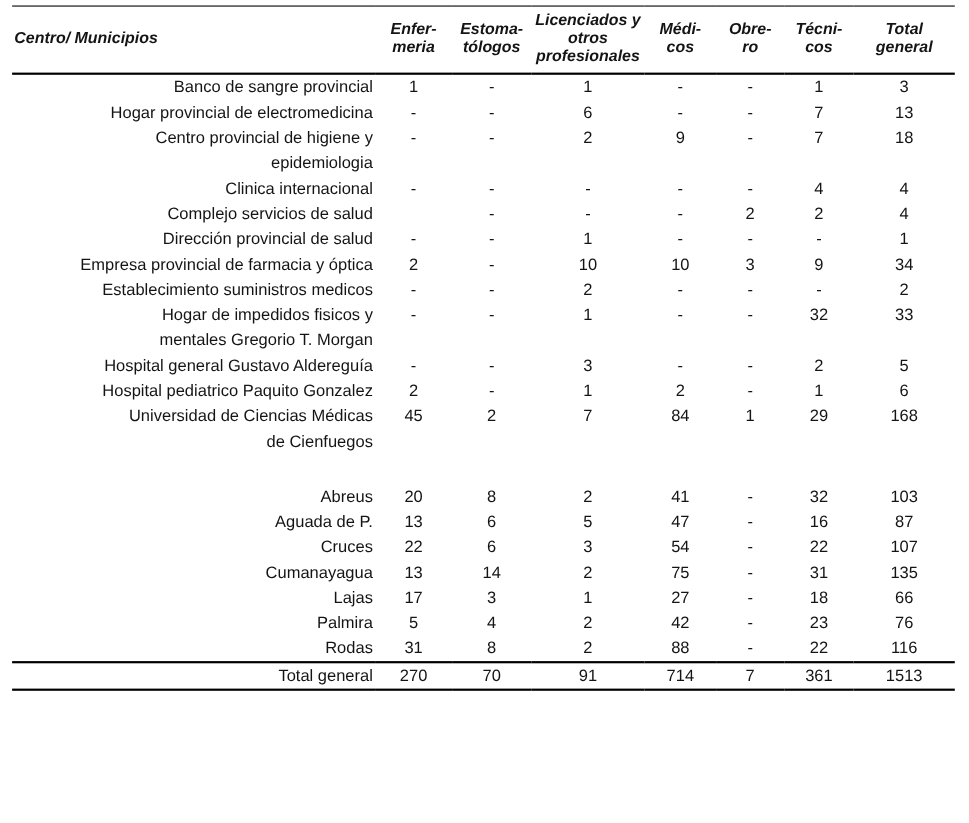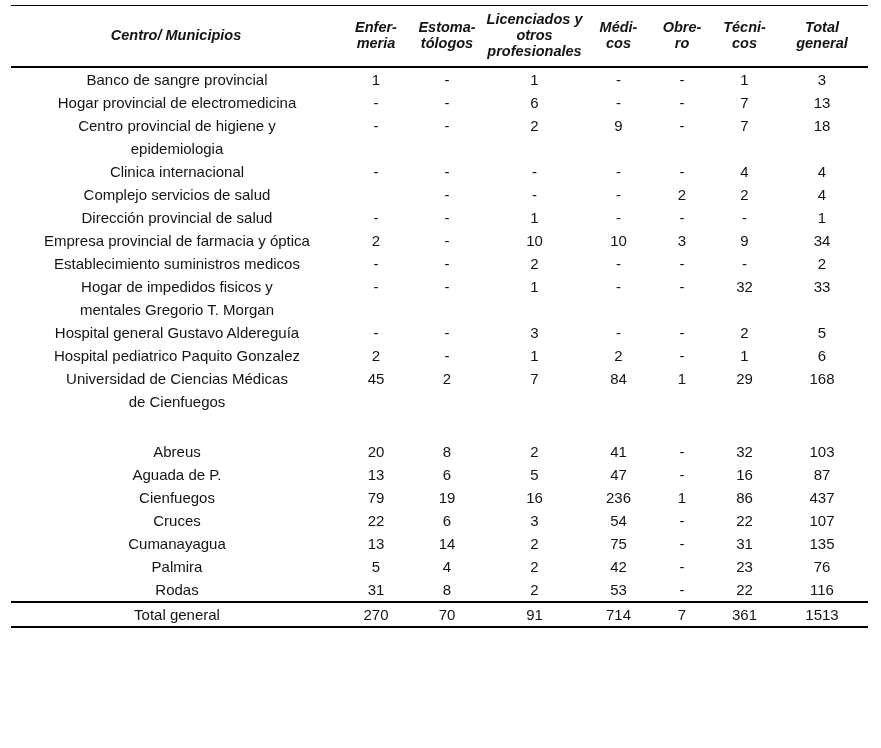--- a/index.html
+++ b/index.html
@@ -12,27 +12,27 @@
     width:857px;margin:5px 0 0 11px;
     border-top:1px solid #000;
   }
   thead th{
     font-style:italic;font-weight:bold;font-size:14.5px;line-height:16px;
     vertical-align:middle;text-align:center;
     border-bottom:2px solid #000;
     padding:5px 2px 7px 2px;
     white-space:pre-line;
   }
-  thead th.th-centro{text-align:center;}
+  thead th.th-centro{text-align:left;}
   tbody td{
     font-size:15px;line-height:23px;font-weight:400;
     vertical-align:top;text-align:center;
     padding:0 2px;white-space:pre-line;
   }
-  tbody td.name{text-align:center;padding-left:4px;}
+  tbody td.name{text-align:right;padding-left:4px;}
   tr.spacer-row td{height:27px;}
   tr.total-row td{
     border-top:2px solid #000;
     border-bottom:2px solid #000;
   }
 </style>
 </head>
 <body>
 
 <table>
@@ -214,65 +214,65 @@
         <td class="name">Aguada de P.</td>
         <td>13</td>
         <td>6</td>
         <td>5</td>
         <td>47</td>
         <td>-</td>
         <td>16</td>
         <td>87</td>
       </tr>
       <tr>
-        <td class="name">Cienfuegos</td>
-        <td>79</td>
-        <td>19</td>
-        <td>16</td>
-        <td>236</td>
-        <td>1</td>
-        <td>86</td>
-        <td>437</td>
-      </tr>
-      <tr>
         <td class="name">Cruces</td>
         <td>22</td>
         <td>6</td>
         <td>3</td>
         <td>54</td>
         <td>-</td>
         <td>22</td>
         <td>107</td>
       </tr>
       <tr>
         <td class="name">Cumanayagua</td>
         <td>13</td>
         <td>14</td>
         <td>2</td>
         <td>75</td>
         <td>-</td>
         <td>31</td>
         <td>135</td>
       </tr>
       <tr>
+        <td class="name">Lajas</td>
+        <td>17</td>
+        <td>3</td>
+        <td>1</td>
+        <td>27</td>
+        <td>-</td>
+        <td>18</td>
+        <td>66</td>
+      </tr>
+      <tr>
         <td class="name">Palmira</td>
         <td>5</td>
         <td>4</td>
         <td>2</td>
         <td>42</td>
         <td>-</td>
         <td>23</td>
         <td>76</td>
       </tr>
       <tr>
         <td class="name">Rodas</td>
         <td>31</td>
         <td>8</td>
         <td>2</td>
-        <td>53</td>
+        <td>88</td>
         <td>-</td>
         <td>22</td>
         <td>116</td>
       </tr>
       <tr class="total-row">
         <td class="name">Total general</td>
         <td>270</td>
         <td>70</td>
         <td>91</td>
         <td>714</td>

